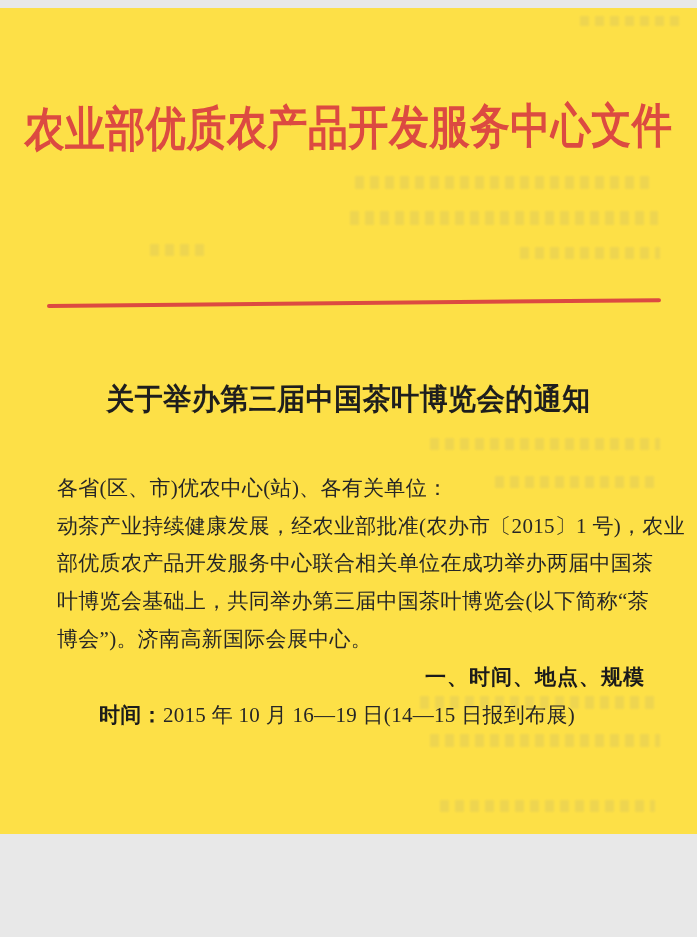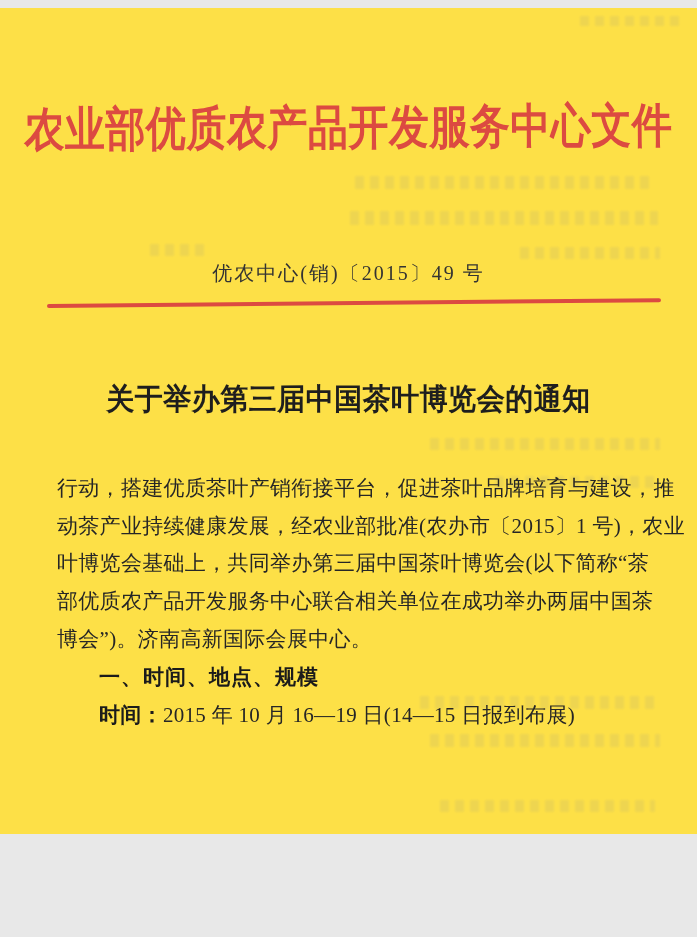--- a/index.html
+++ b/index.html
@@ -70,20 +70,21 @@
     line-height:37.7px;
     white-space:nowrap;
     letter-spacing:0.3px;
   }
   .indent{ text-indent:42px; }
   .heading{
     font-family:"Liberation Sans","DejaVu Sans",sans-serif;
     font-weight:bold;
     color:#1b1b1b;
     letter-spacing:1px;
+    text-align:right;
   }
   .info-label{
     font-family:"Liberation Sans","DejaVu Sans",sans-serif;
     font-weight:bold;
     color:#1b1b1b;
   }
 
   
   .page-number{
     position:absolute;
@@ -113,32 +114,31 @@
   <div class="ghost" style="left:150px;top:236px;width:60px;height:12px;"></div>
   <div class="ghost" style="left:520px;top:239px;width:140px;height:12px;"></div>
   <div class="ghost" style="left:430px;top:430px;width:230px;height:12px;"></div>
   <div class="ghost" style="left:495px;top:468px;width:165px;height:12px;"></div>
   <div class="ghost" style="left:420px;top:688px;width:240px;height:13px;"></div>
   <div class="ghost" style="left:430px;top:726px;width:230px;height:13px;"></div>
   <div class="ghost" style="left:440px;top:792px;width:215px;height:12px;"></div>
 
   <div class="red-header" style="color: rgb(220, 74, 65);">农业部优质农产品开发服务中心文件</div>
 
-  <div class="doc-number">优农中心(销)〔2015〕49 号</div>
 
   <div class="red-line" style="background: rgb(220, 74, 65);"></div>
 
   <div class="doc-title">关于举办第三届中国茶叶博览会的通知</div>
 
   <div class="body-block">
+    <div class="line">各省(区、市)优农中心(站)、各有关单位：</div>
 
-    <div class="line">行动，搭建优质茶叶产销衔接平台，促进茶叶品牌培育与建设，推</div>
     <div class="line">动茶产业持续健康发展，经农业部批准(农办市〔2015〕1 号)，农业</div>
+    <div class="line">部优质农产品开发服务中心联合相关单位在成功举办两届中国茶</div>
     <div class="line">叶博览会基础上，共同举办第三届中国茶叶博览会(以下简称“茶</div>
-    <div class="line">部优质农产品开发服务中心联合相关单位在成功举办两届中国茶</div>
     <div class="line">博会”)。济南高新国际会展中心。</div>
 
     <div class="line indent heading">一、时间、地点、规模</div>
 
     <div class="line indent">
       <span class="info-label">时间：</span><span>2015 年 10 月 16—19 日(14—15 日报到布展)</span>
     </div>
   </div>
 
   <div class="page-number">— 1 —</div>

